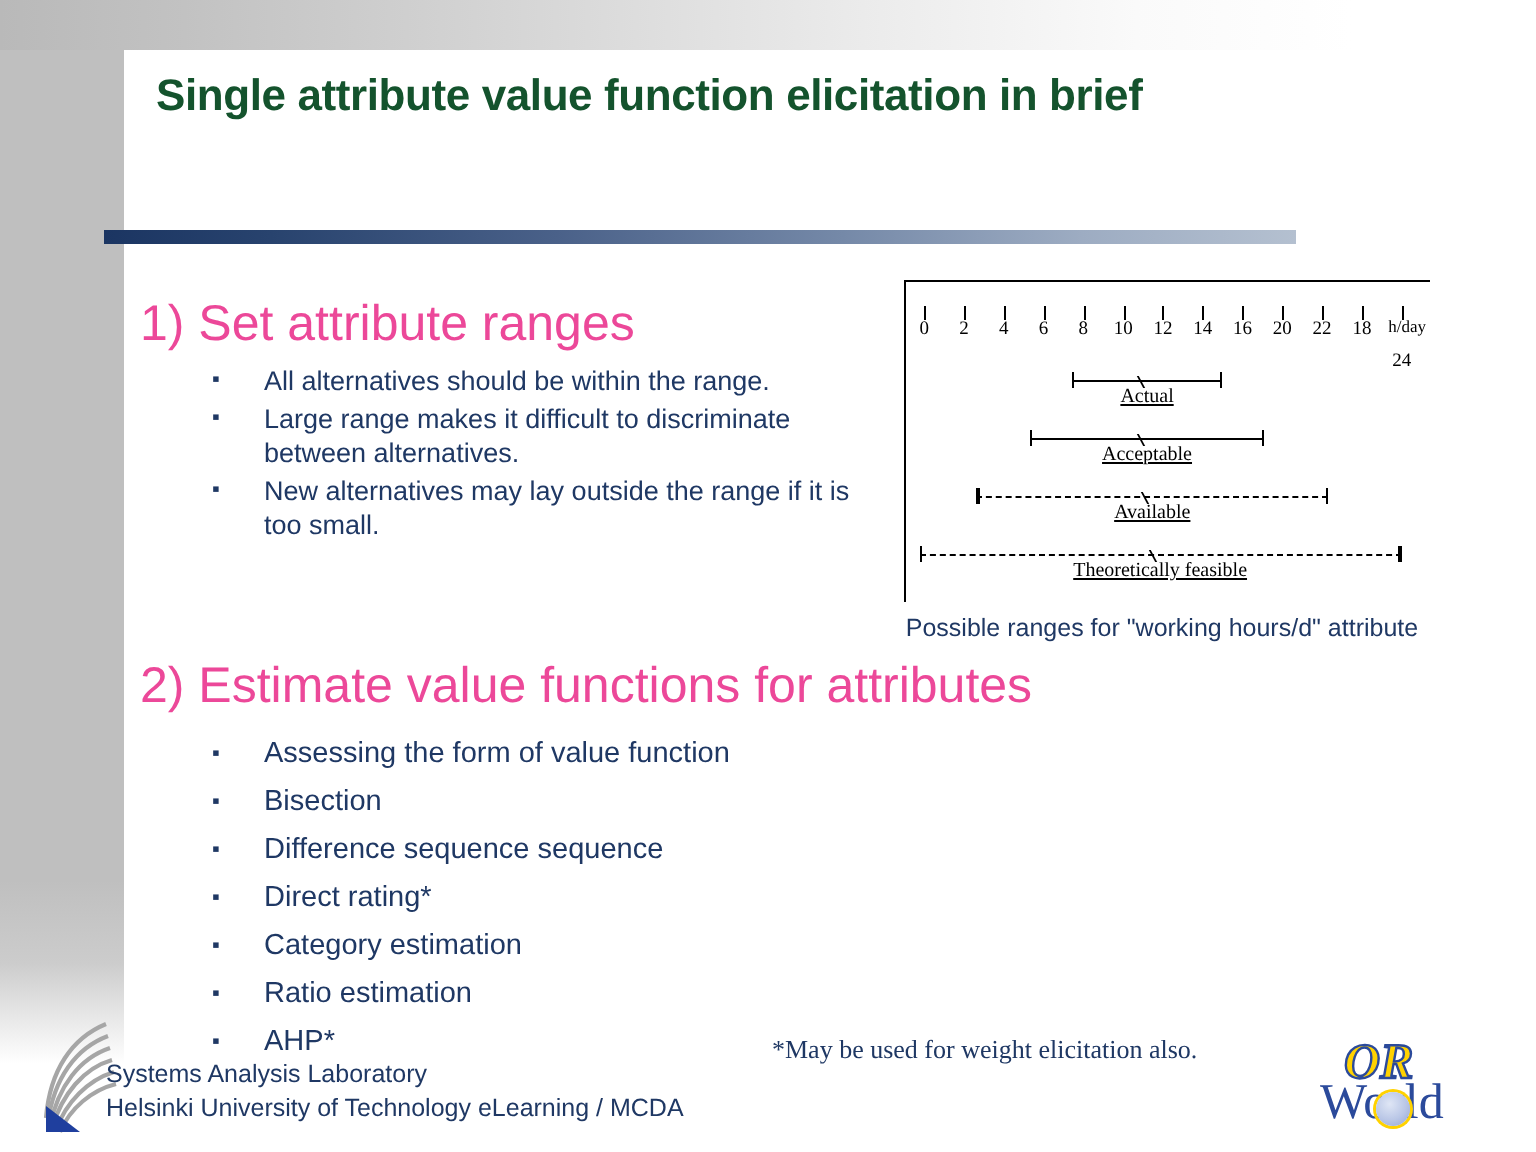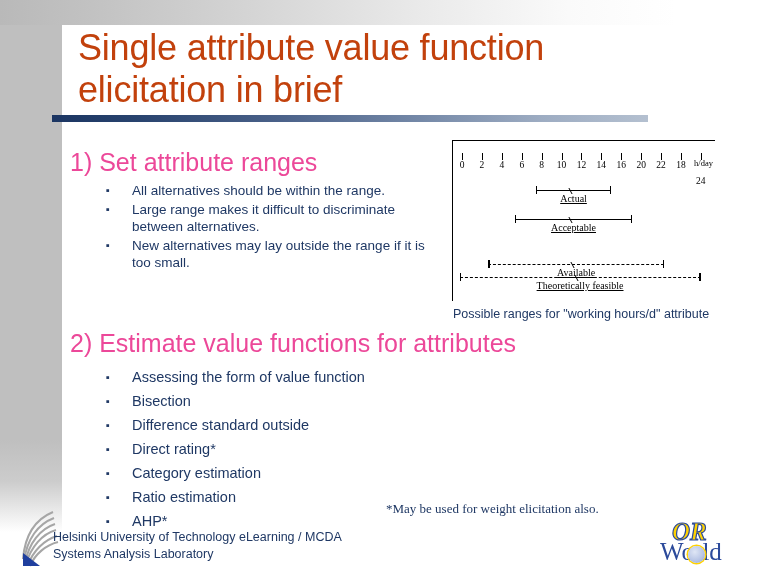--- a/index.html
+++ b/index.html
@@ -39,23 +39,23 @@
     left: 0; top: 440px;
     width: 62px; height: 92px;
     background: linear-gradient(to bottom, #bfbfbf 0%, #cccccc 45%, #ffffff 100%);
   }
 
   
   .title {
     position: absolute;
     left: 78px; top: 27px;
     width: 610px;
-    color: #c2410c;
-    font-size: 36px;
-    font-weight: normal;
+    color: #14532d;
+    font-size: 22px;
+    font-weight: bold;
     line-height: 42px;
     letter-spacing: -0.2px;
   }
   .title-rule {
     position: absolute;
     left: 52px; top: 115px;
     width: 596px; height: 7px;
     background: linear-gradient(to right, #1b3562 0%, #28436e 14%, #4a6189 38%, #7589a8 62%, #9dacc2 82%, #b4c0d0 100%);
   }
 
@@ -173,21 +173,21 @@
     left: 446px; top: 307px;
     width: 270px;
     text-align: center;
     color: #1f3864;
     font-size: 12.5px;
   }
 
   
   #footnote {
     position: absolute;
-    left: 386px; top: 501px;
+    left: 386px; top: 517px;
     color: #1f3864;
     font-family: "Liberation Serif", serif;
     font-size: 13px;
     white-space: nowrap;
   }
 
   
   #footer-logo {
     position: absolute;
     left: 20px; top: 509px;
@@ -299,21 +299,21 @@
           <span class="cap-r"></span>
           <span class="rlabel">Actual</span>
         </div>
         <div class="fig-range" style="left: calc(22% + 4px); right: calc(30% + 4px); top: 74px;">
           <span class="cap-l"></span>
           <span class="bar"></span>
           <span class="notch"></span>
           <span class="cap-r"></span>
           <span class="rlabel">Acceptable</span>
         </div>
-        <div class="fig-range wide" style="left: calc(12% + 4px); right: calc(18% + 4px); top: 103px; margin-top: 16px;">
+        <div class="fig-range wide" style="left: calc(12% + 4px); right: calc(18% + 4px); top: 103px;">
           <span class="cap-l"></span>
           <span class="bar"></span>
           <span class="notch"></span>
           <span class="cap-r"></span>
           <span class="rlabel">Available</span>
         </div>
         <div class="fig-range wide" style="left: calc(1% + 4px); right: calc(4% + 4px); top: 132px;">
           <span class="cap-l"></span>
           <span class="bar"></span>
           <span class="notch"></span>
@@ -329,21 +329,21 @@
     <div class="bullet-row">
       <span class="bullet-mark">▪</span>
       <span class="bullet-text">Assessing  the form of value function</span>
     </div>
     <div class="bullet-row">
       <span class="bullet-mark">▪</span>
       <span class="bullet-text">Bisection</span>
     </div>
     <div class="bullet-row">
       <span class="bullet-mark">▪</span>
-      <span class="bullet-text">Difference standard outside</span>
+      <span class="bullet-text">Difference sequence sequence</span>
     </div>
     <div class="bullet-row">
       <span class="bullet-mark">▪</span>
       <span class="bullet-text">Direct rating*</span>
     </div>
     <div class="bullet-row">
       <span class="bullet-mark">▪</span>
       <span class="bullet-text">Category estimation</span>
     </div>
     <div class="bullet-row">
@@ -365,22 +365,22 @@
         <path d="M4 52 C7 30 18 15 34 9"></path>
         <path d="M5 54 C9 34 20 20 35 15"></path>
         <path d="M6 55 C11 38 22 25 36 21"></path>
         <path d="M8 56 C13 42 24 31 37 27"></path>
         <path d="M10 57 C15 45 26 36 38 33"></path>
       </g>
       <path d="M3 44 L3 57 L20 57 Z" fill="#1f3f9e"></path>
     </svg>
   </div>
   <div id="footer-text">
+    <div>Systems Analysis Laboratory</div>
     <div>Helsinki University of Technology   eLearning / MCDA</div>
-    <div>Systems Analysis Laboratory</div>
   </div>
 
   <div id="orworld-logo">
     <span class="orw-or">OR</span>
     <span class="orw-world">World</span>
     <span class="orw-globe"></span>
   </div>
 
 </div>
 

